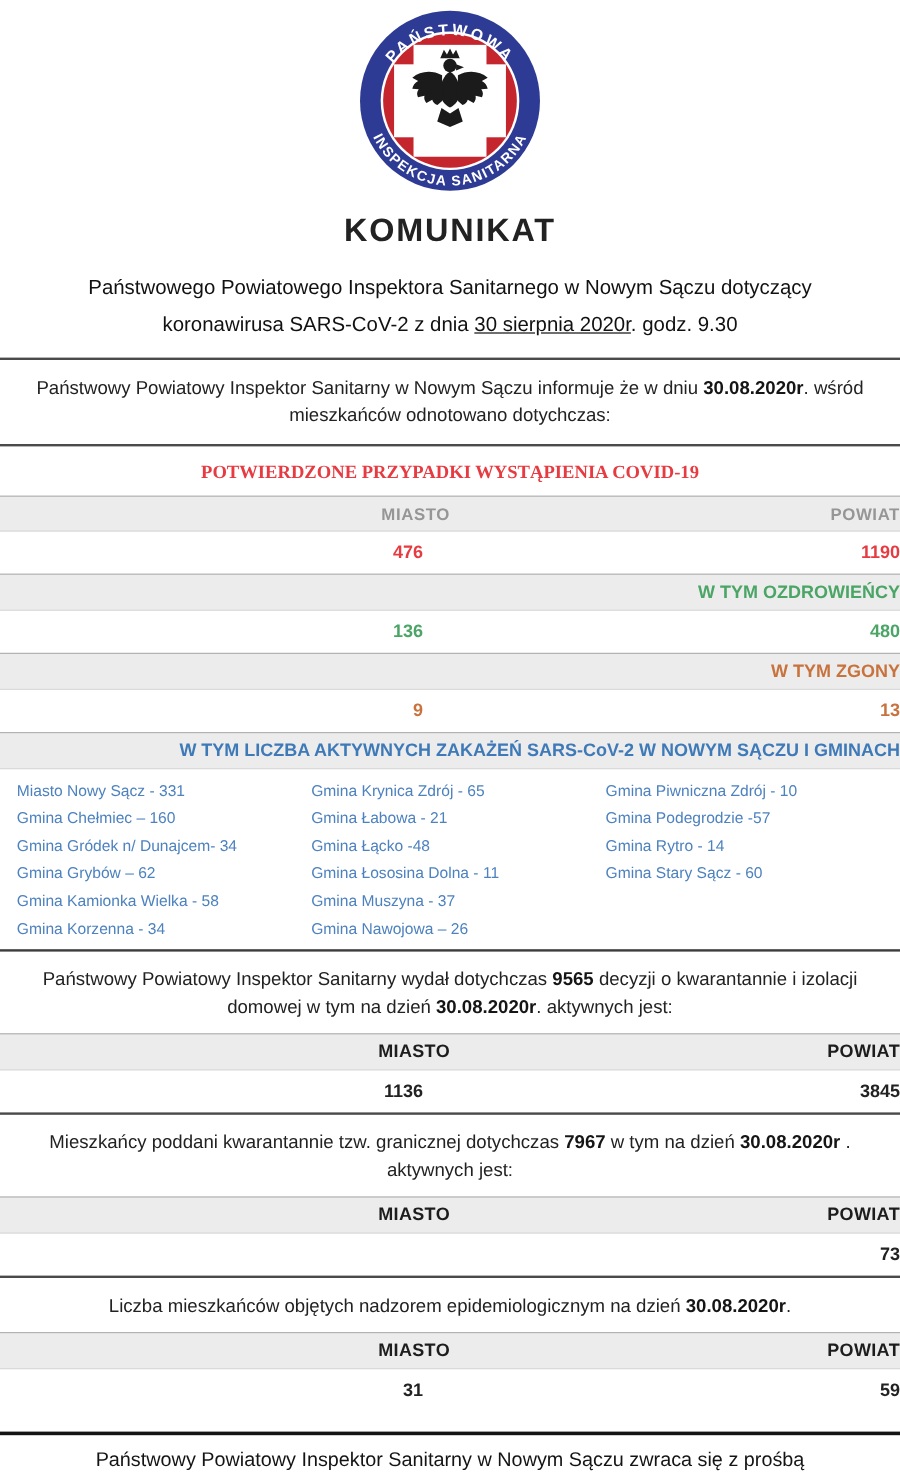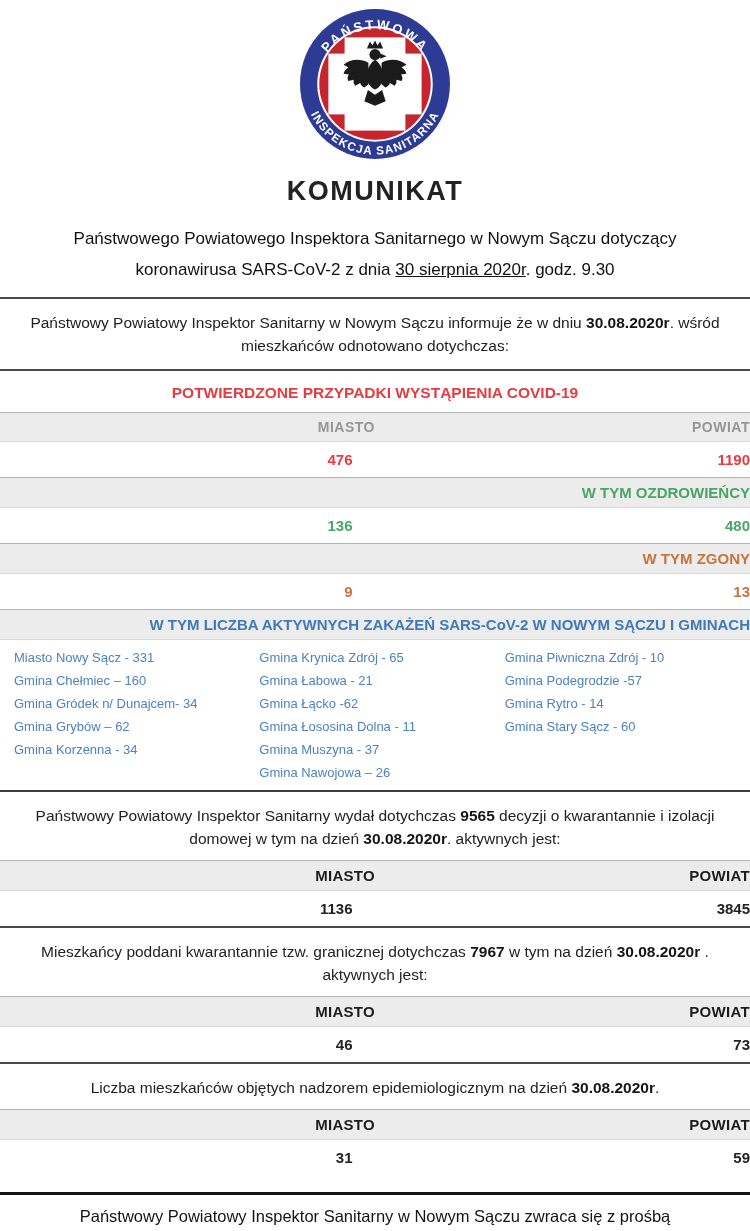--- a/index.html
+++ b/index.html
@@ -34,21 +34,21 @@
   
   .intro{
     margin:8px 0;padding:4px 10px;text-align:center;
     font-size:15.5px;line-height:23px;color:#222;
   }
   .intro b,.para b{font-weight:700;color:#151515;}
 
   
   .sec-header{
     margin:13px 0 10px;text-align:center;
-    font-size:15.5px;font-weight:700;
+    font-size:15.5px;font-weight:700;font-family:Liberation Serif, serif;
   }
   .red-t{color:#e73b42;}
   .green-t{color:#4aa566;}
   .orange-t{color:#c8733e;}
   .blue-t{color:#3f7ab8;}
 
   
   .band{
     background:#ececec;
     border-top:1px solid #b3b3b3;border-bottom:1px solid #dadada;
@@ -156,26 +156,27 @@
     <div>13</div>
   </div>
 
   <div class="band center blue-t">W TYM LICZBA AKTYWNYCH ZAKAŻEŃ SARS-CoV-2 W NOWYM SĄCZU I GMINACH</div>
   <div class="gmina">
     <ul>
       <li>Miasto Nowy Sącz - 331</li>
       <li>Gmina Chełmiec – 160</li>
       <li>Gmina Gródek n/ Dunajcem- 34</li>
       <li>Gmina Grybów – 62</li>
+      <li>Gmina Kamionka Wielka - 58</li>
       <li>Gmina Korzenna - 34</li>
     </ul>
     <ul>
       <li>Gmina Krynica Zdrój - 65</li>
       <li>Gmina Łabowa - 21</li>
-      <li>Gmina Łącko -62</li>
+      <li>Gmina Łącko -48</li>
       <li>Gmina Łososina Dolna - 11</li>
       <li>Gmina Muszyna - 37</li>
       <li>Gmina Nawojowa – 26</li>
     </ul>
     <ul>
       <li>Gmina Piwniczna Zdrój - 10</li>
       <li>Gmina Podegrodzie -57</li>
       <li>Gmina Rytro - 14</li>
       <li>Gmina Stary Sącz - 60</li>
     </ul>
@@ -192,21 +193,20 @@
     <div>3845</div>
   </div>
   <div class="rule"></div>
 
   <p class="para"><span>Mieszkańcy poddani kwarantannie tzw. granicznej dotychczas </span><b>7967</b><span> w tym na dzień </span><b>30.08.2020r</b><span> . aktywnych jest:</span></p>
   <div class="band cols hdr-black">
     <div>MIASTO</div>
     <div>POWIAT</div>
   </div>
   <div class="cols vals vals-black vals-gap">
-    <div>46</div>
     <div>73</div>
   </div>
   <div class="rule"></div>
 
   <p class="para"><span>Liczba mieszkańców objętych nadzorem epidemiologicznym na dzień </span><b>30.08.2020r</b><span>.</span></p>
   <div class="band cols hdr-black">
     <div>MIASTO</div>
     <div>POWIAT</div>
   </div>
   <div class="cols vals vals-black" style="padding-bottom:26px">

